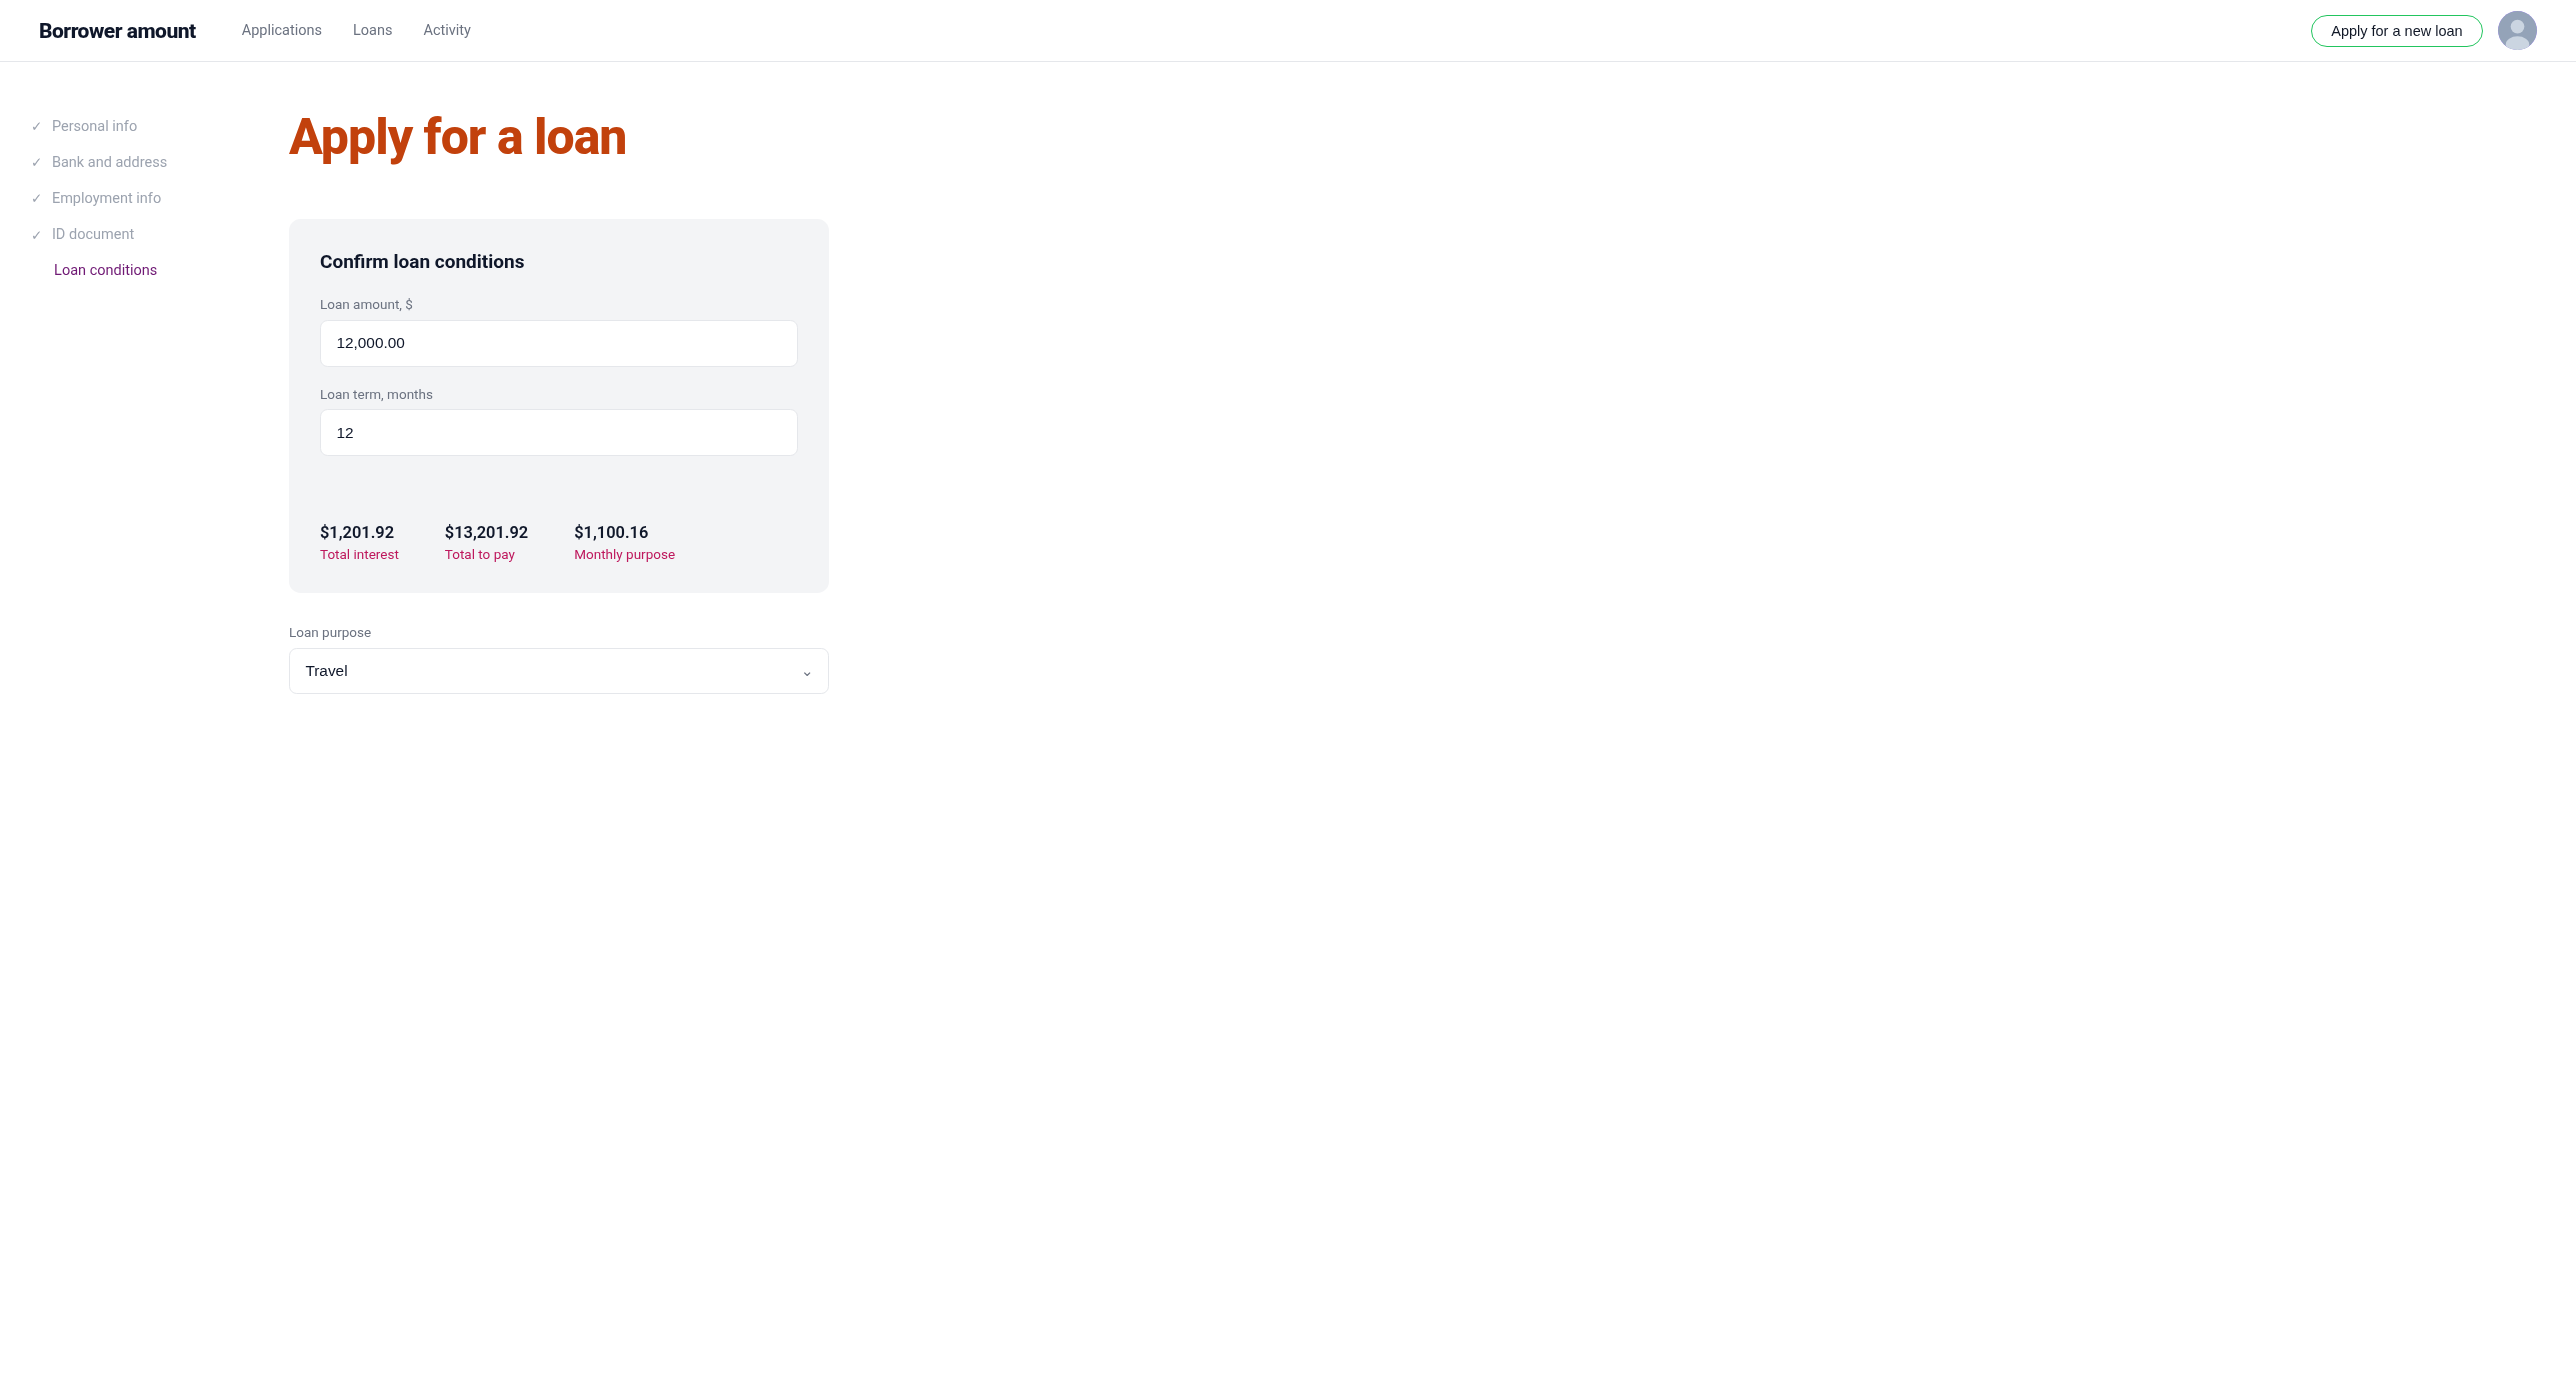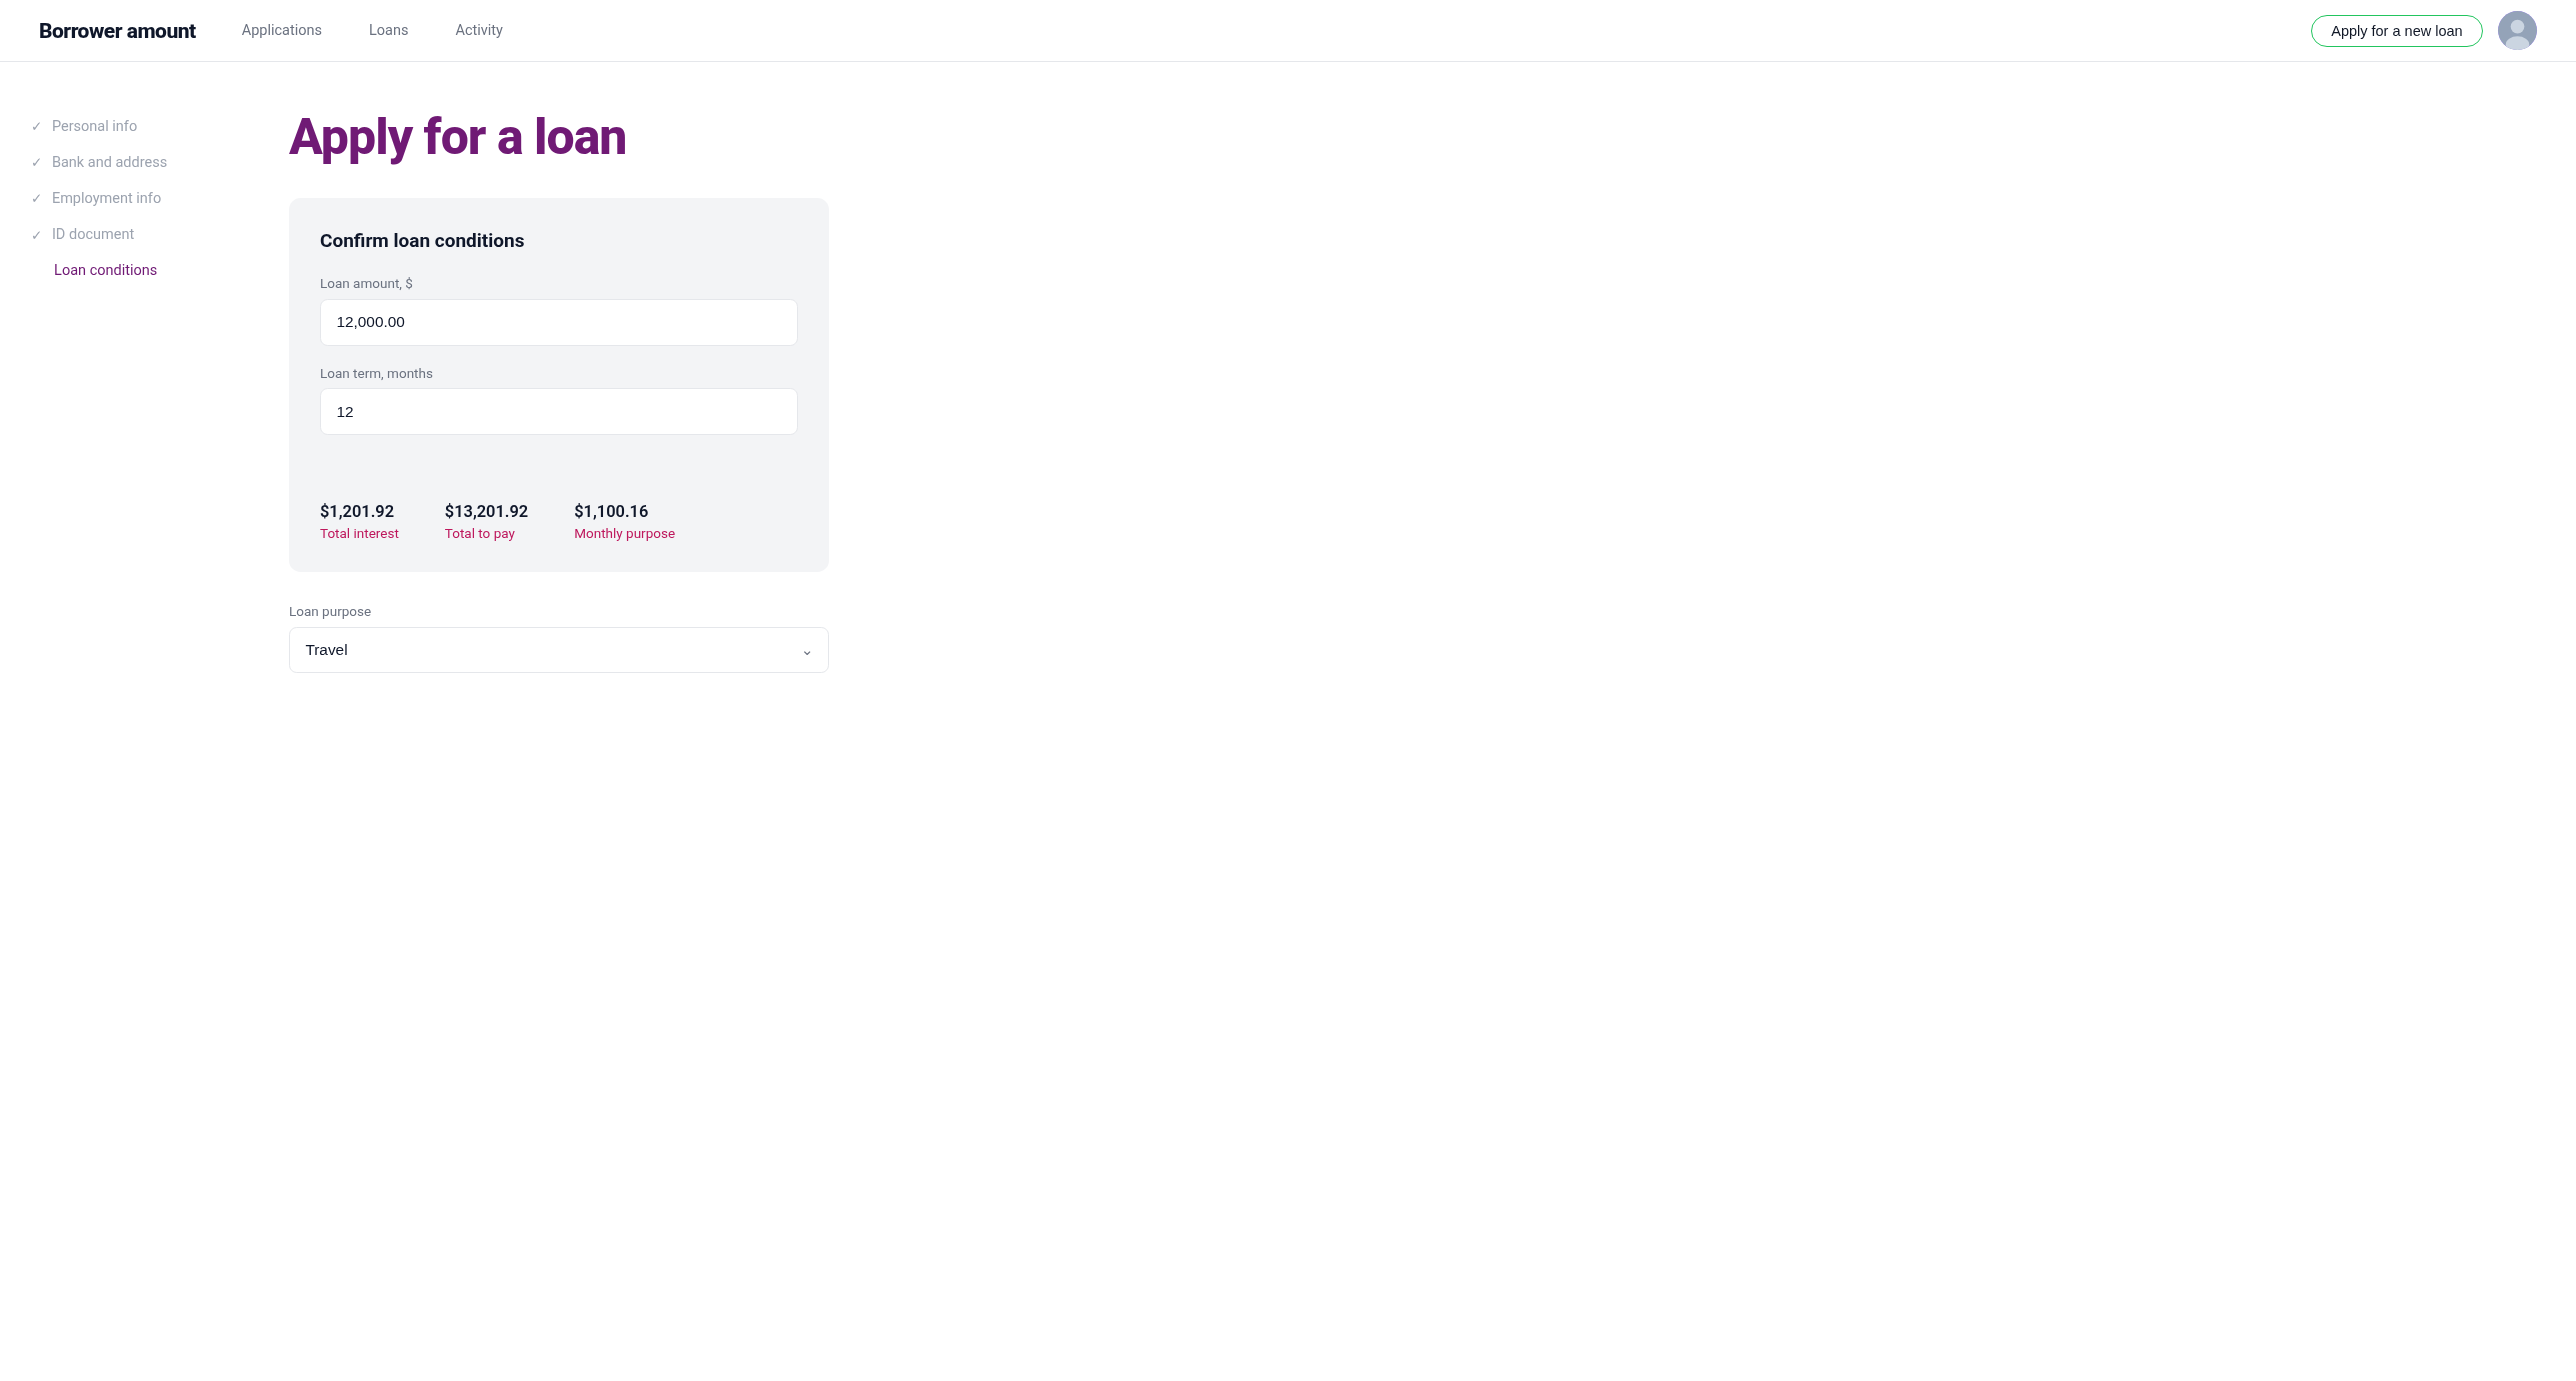--- a/index.html
+++ b/index.html
@@ -34,21 +34,21 @@
 
     .brand-name {
       font-size: 21px;
       font-weight: 800;
       color: #0f172a;
       letter-spacing: -0.5px;
     }
 
     .nav {
       display: flex;
-      gap: 47px;
+      gap: 31px;
       justify-content: center;
     }
 
     .nav-item {
       font-size: 14.5px;
       color: #6b7280;
       cursor: pointer;
       text-decoration: none;
     }
 
@@ -108,23 +108,23 @@
     
     .content {
       flex: 1;
       padding: 46px 58px;
       max-width: 868px;
     }
 
     .page-title {
       font-size: 50px;
       font-weight: 800;
-      color: #701a75;
+      color: #c2410c;
       letter-spacing: -1px;
-      margin-bottom: 32px;
+      margin-bottom: 53px;
     }
 
     
     .card {
       background: #f3f4f6;
       border-radius: 11.6px;
       padding: 31px;
       margin-bottom: 31px;
       width: 540px;
     }

